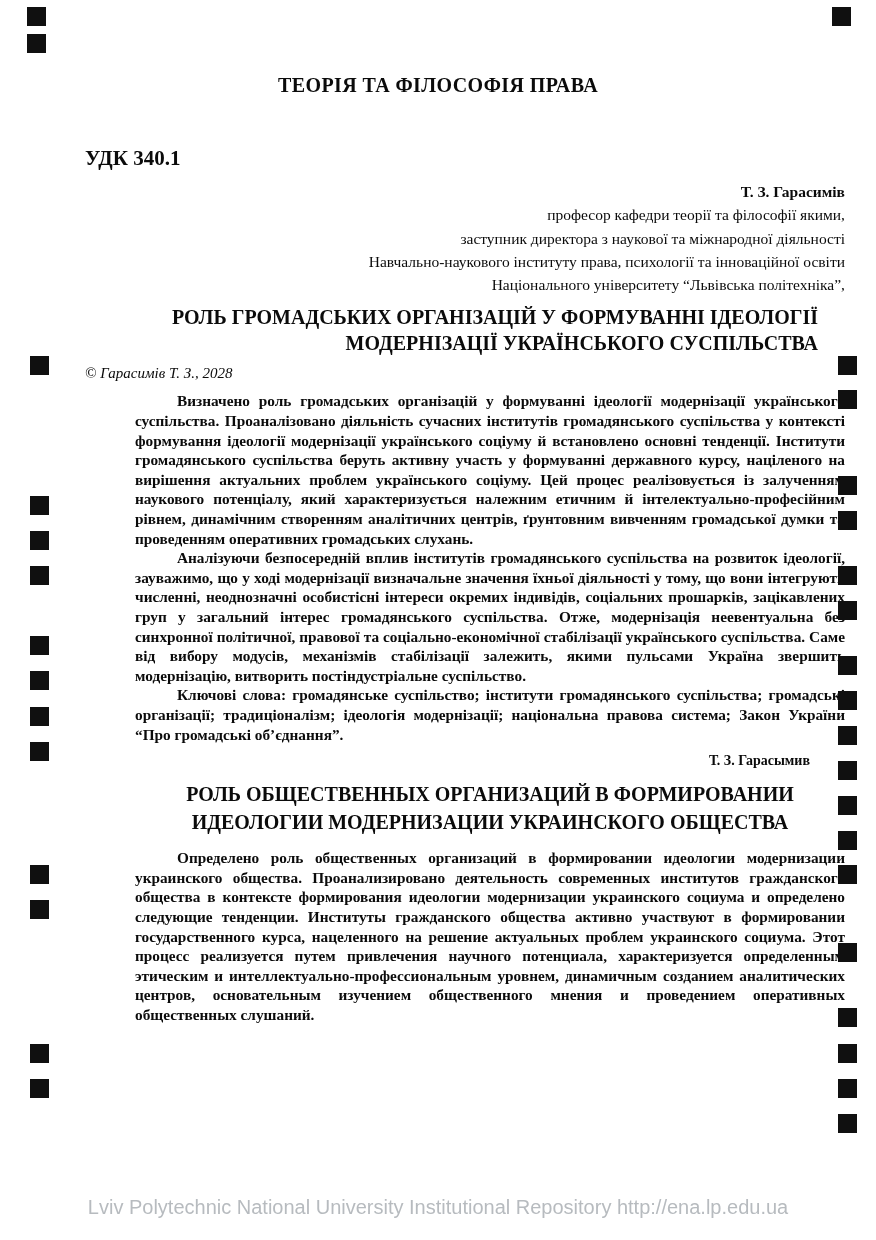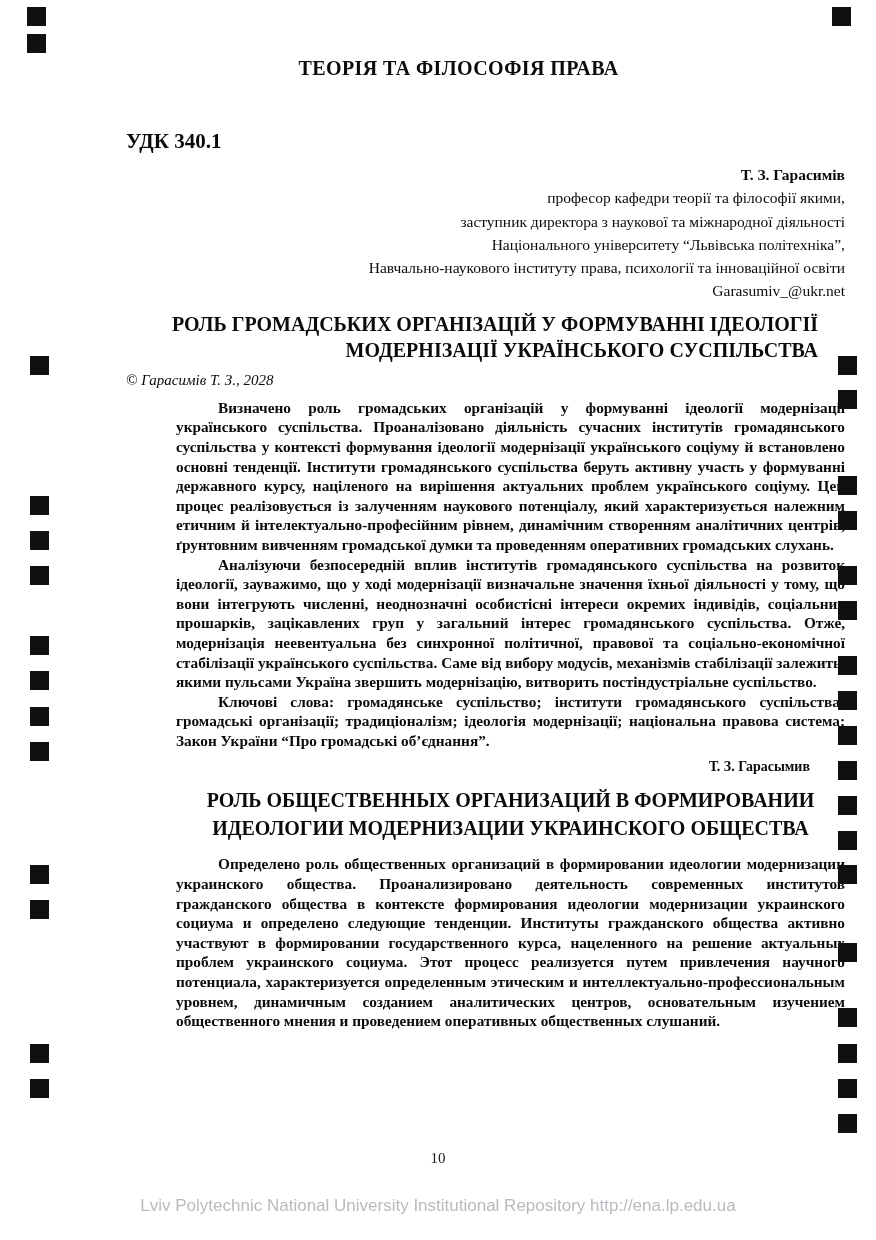--- a/index.html
+++ b/index.html
@@ -5,21 +5,21 @@
   html, body { margin: 0; padding: 0; background: #ffffff; }
   .page {
     position: relative;
     width: 876px;
     height: 1240px;
     background: #ffffff;
     font-family: "Liberation Serif", "DejaVu Serif", serif;
     color: #0b0b0b;
     overflow: hidden;
   }
-  .content { padding: 55px 31px 0 85px; margin-left: 41px; }
+  .content { padding: 72px 31px 0 85px; }
 
   .section-header {
     position: relative; left: -27px;
     margin: 0;
     text-align: center;
     font-size: 20px;
     line-height: 26px;
     font-weight: bold;
     letter-spacing: 0.4px;
   }
@@ -90,44 +90,43 @@
     text-align: center;
     font-size: 15px;
     color: #222;
   }
   .footer {
     position: absolute;
     top: 1196px; left: 0;
     width: 100%;
     text-align: center;
     font-family: "Liberation Sans", sans-serif;
-    font-size: 17px;
+    font-size: 20px;
     color: #b7bbbf;
   }
 
   .marks-layer { position: absolute; top: 0; left: 0; width: 100%; height: 100%; pointer-events: none; }
   .mark { position: absolute; background: #101010; }
 </style>
 </head>
 <body>
 
 <div class="page">
   <div class="content">
 
     <h1 class="section-header">ТЕОРІЯ ТА ФІЛОСОФІЯ ПРАВА</h1>
 
     <div class="udc">УДК 340.1</div>
 
     <div class="author-block">
       <div class="author-name">Т. З. Гарасимів</div>
       <div class="author-line">професор кафедри теорії та філософії якими,</div>
       <div class="author-line">заступник директора з наукової та міжнародної діяльності</div>
+      <div class="author-line">Навчально-наукового інституту права, психології та інноваційної освіти</div>
       <div class="author-line">Національного університету “Львівська політехніка”,</div>
-      <div class="author-line">Навчально-наукового інституту права, психології та інноваційної освіти</div>
-      <div class="author-line">Garasumiv_@ukr.net</div>
     </div>
 
     <h2 class="title-uk">
       <span class="line">РОЛЬ ГРОМАДСЬКИХ ОРГАНІЗАЦІЙ У ФОРМУВАННІ ІДЕОЛОГІЇ</span>
       <span class="line">МОДЕРНІЗАЦІЇ УКРАЇНСЬКОГО СУСПІЛЬСТВА</span>
     </h2>
 
     <div class="copyright">© Гарасимів Т. З., 2028</div>
 
     <div class="abstract abstract-uk">
@@ -142,21 +141,20 @@
       <span class="line">РОЛЬ ОБЩЕСТВЕННЫХ ОРГАНИЗАЦИЙ В ФОРМИРОВАНИИ</span>
       <span class="line">ИДЕОЛОГИИ МОДЕРНИЗАЦИИ УКРАИНСКОГО ОБЩЕСТВА</span>
     </h2>
 
     <div class="abstract abstract-ru">
       <p>Определено роль общественных организаций в формировании идеологии модернизации украинского общества. Проанализировано деятельность современных институтов гражданского общества в контексте формирования идеологии модернизации украинского социума и определено следующие тенденции. Институты гражданского общества активно участвуют в формировании государственного курса, нацеленного на решение актуальных проблем украинского социума. Этот процесс реализуется путем привлечения научного потенциала, характеризуется определенным этическим и интеллектуально-профессиональным уровнем, динамичным созданием аналитических центров, основательным изучением общественного мнения и проведением оперативных общественных слушаний.</p>
     </div>
 
   </div>
 
-  <div class="page-number">10</div>
   <div class="footer">Lviv Polytechnic National University Institutional Repository http://ena.lp.edu.ua</div>
 
   <div class="marks-layer">
       <div class="mark" style="left: 27px; top: 7px; width: 19px; height: 19px; background: rgb(16, 16, 16);"></div>
       <div class="mark" style="left: 27px; top: 34px; width: 19px; height: 19px; background: rgb(16, 16, 16);"></div>
       <div class="mark" style="left: 832px; top: 7px; width: 19px; height: 19px; background: rgb(16, 16, 16);"></div>
       <div class="mark" style="left: 30px; top: 356px; width: 19px; height: 19px; background: rgb(16, 16, 16);"></div>
       <div class="mark" style="left: 838px; top: 356px; width: 19px; height: 19px; background: rgb(16, 16, 16);"></div>
       <div class="mark" style="left: 838px; top: 390px; width: 19px; height: 19px; background: rgb(16, 16, 16);"></div>
       <div class="mark" style="left: 30px; top: 496px; width: 19px; height: 19px; background: rgb(16, 16, 16);"></div>

